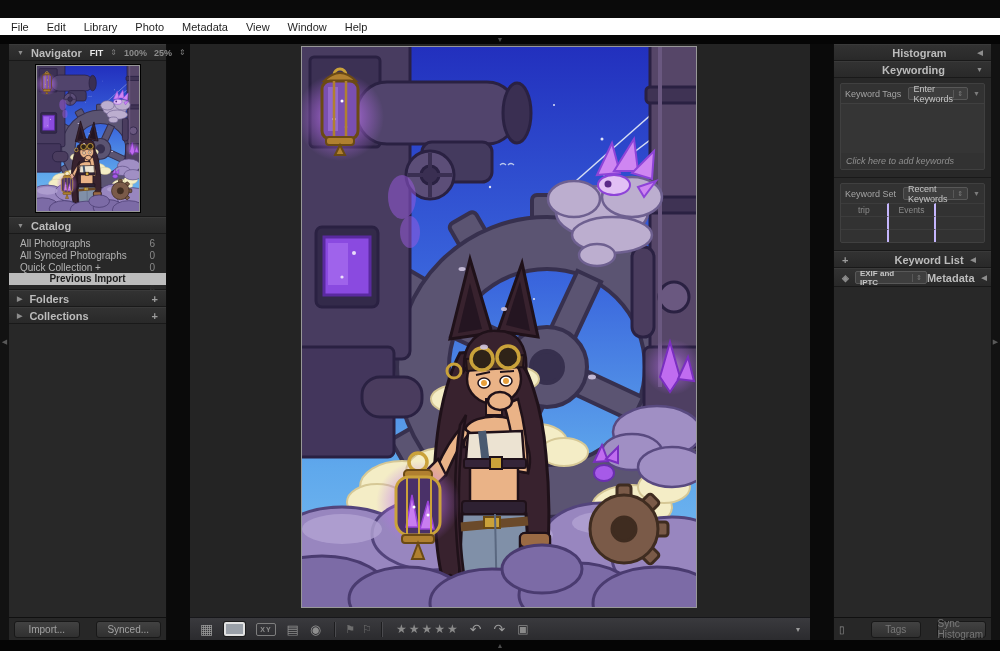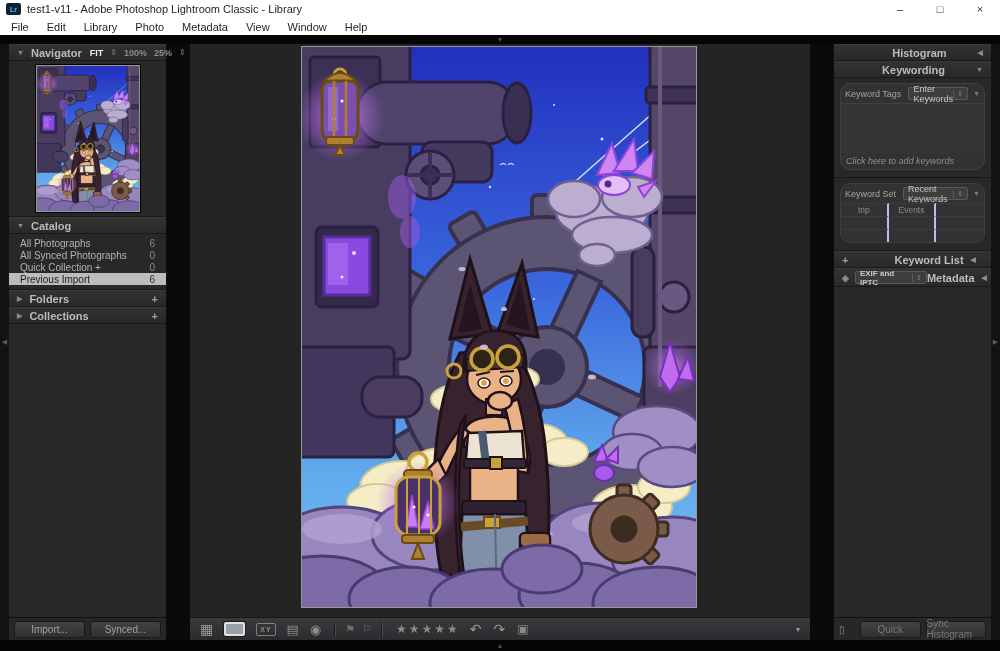--- a/index.html
+++ b/index.html
@@ -50,36 +50,36 @@
   .nav-zoom .active { color:#ececec; }
   .stepper { font-size:8px; color:#7e7e7e; font-weight:normal; }
 
   .nav-body { height:156px; flex:none; display:flex; align-items:center; justify-content:center;
     border-bottom:1px solid #191919; }
   .thumb-frame { border:1px solid #969696; box-shadow:0 0 0 1px #000; font-size:0; }
 
   .catalog-list { padding:3px 0 4px; border-bottom:1px solid #191919; }
   .cat-row { height:12px; display:flex; align-items:center; padding:0 11px; color:#b2b2b2; }
   .cat-row .count { margin-left:auto; color:#8a8a8a; }
-  .cat-row.selected { background:#bcbcbc; color:#1c1c1c; font-weight:normal; }
+  .cat-row.selected { background:#bcbcbc; color:#1c1c1c; font-weight:bold;flex-direction:column; }
   .cat-row.selected .count { color:#2c2c2c; }
 
   .plus { margin-left:auto; font-size:11px; font-weight:bold; color:#9c9c9c; }
 
   .panel-bottom { margin-top:auto; height:23px; flex:none; display:flex; align-items:center;
-    gap:5px; padding:0 5px; border-top:1px solid #101010; background:#272727; }
+    gap:16px; padding:0 5px; border-top:1px solid #101010; background:#272727; }
   .lr-btn { flex:1; height:17px; background:linear-gradient(#424242,#303030);
     border:1px solid #181818; border-radius:3px; color:#a2a2a2; font-size:10px;
     display:flex; align-items:center; justify-content:center; }
   .lr-btn.dim { color:#787878; }
   .dev-btn { flex:none; width:16px; color:#8e8e8e; font-size:10px; }
 
   
   .kw-wrap { padding:5px 6px 7px; border-bottom:1px solid #191919; }
-  .kw-box { background:#323232; border:1px solid #404040; border-radius:10px; }
+  .kw-box { background:#323232; border:1px solid #404040; border-radius:2px; }
   .kw-row { display:flex; align-items:center; padding:3px 4px; }
   .kw-label { font-size:9px; color:#a4a4a4; flex:none; }
   .dropdown { flex:1; margin-left:7px; background:#3e3e3e; border:1px solid #585858;
     border-radius:2px; height:13px; display:flex; align-items:center; padding:0 4px;
     font-size:9px; color:#c6c6c6; min-width:0; }
   .dropdown .stepper { margin-left:auto; border-left:1px solid #585858; padding-left:3px; font-size:7px; }
   .dd-tri { font-size:7px; color:#7c7c7c; margin-left:5px; flex:none; }
   .kw-entry { height:50px; border-top:1px solid #404040; background:#353535; }
   .kw-placeholder { padding:3px 5px; font-style:italic; font-size:9px; color:#8f8f8f; }
   .kw-grid { display:grid; grid-template-columns:1fr 1fr 1fr; }
@@ -353,29 +353,20 @@
           <ellipse cx="202" cy="262" rx="3" ry="2"></ellipse>
         <ellipse cx="160" cy="222" rx="3.5" ry="2"></ellipse>
           <ellipse cx="290" cy="330" rx="4" ry="2.5"></ellipse>
       </g>
     </symbol>
   </defs>
 </svg>
 
 <div class="window">
 
-  <div class="titlebar">
-    <span class="lr-badge">Lr</span>
-    <span>test1-v11 - Adobe Photoshop Lightroom Classic - Library</span>
-    <span class="win-controls">
-      <span class="win-btn">–</span>
-      <span class="win-btn">□</span>
-      <span class="win-btn">×</span>
-    </span>
-  </div>
 
   <div class="menubar">
     <span class="menu-item">File</span>
     <span class="menu-item">Edit</span>
     <span class="menu-item">Library</span>
     <span class="menu-item">Photo</span>
     <span class="menu-item">Metadata</span>
     <span class="menu-item">View</span>
     <span class="menu-item">Window</span>
     <span class="menu-item">Help</span>
@@ -538,21 +529,21 @@
       <span class="dropdown">
         <span style="font-size:8px;">EXIF and IPTC</span>
         <span class="stepper">⇕</span>
       </span>
       <span class="meta-title">Metadata</span>
       <span class="tri" style="margin-left:7px;">◀</span>
     </div>
 
     <div class="panel-bottom">
       <span class="dev-btn">▯</span>
-      <span class="lr-btn dim">Quick</span>
+      <span class="lr-btn dim">Tags</span>
       <span class="lr-btn dim">Sync Histogram</span>
     </div>
   </div>
 
   <div class="bottom-strip">
     <span class="strip-tri">▲</span>
   </div>
 
 </div>
 

